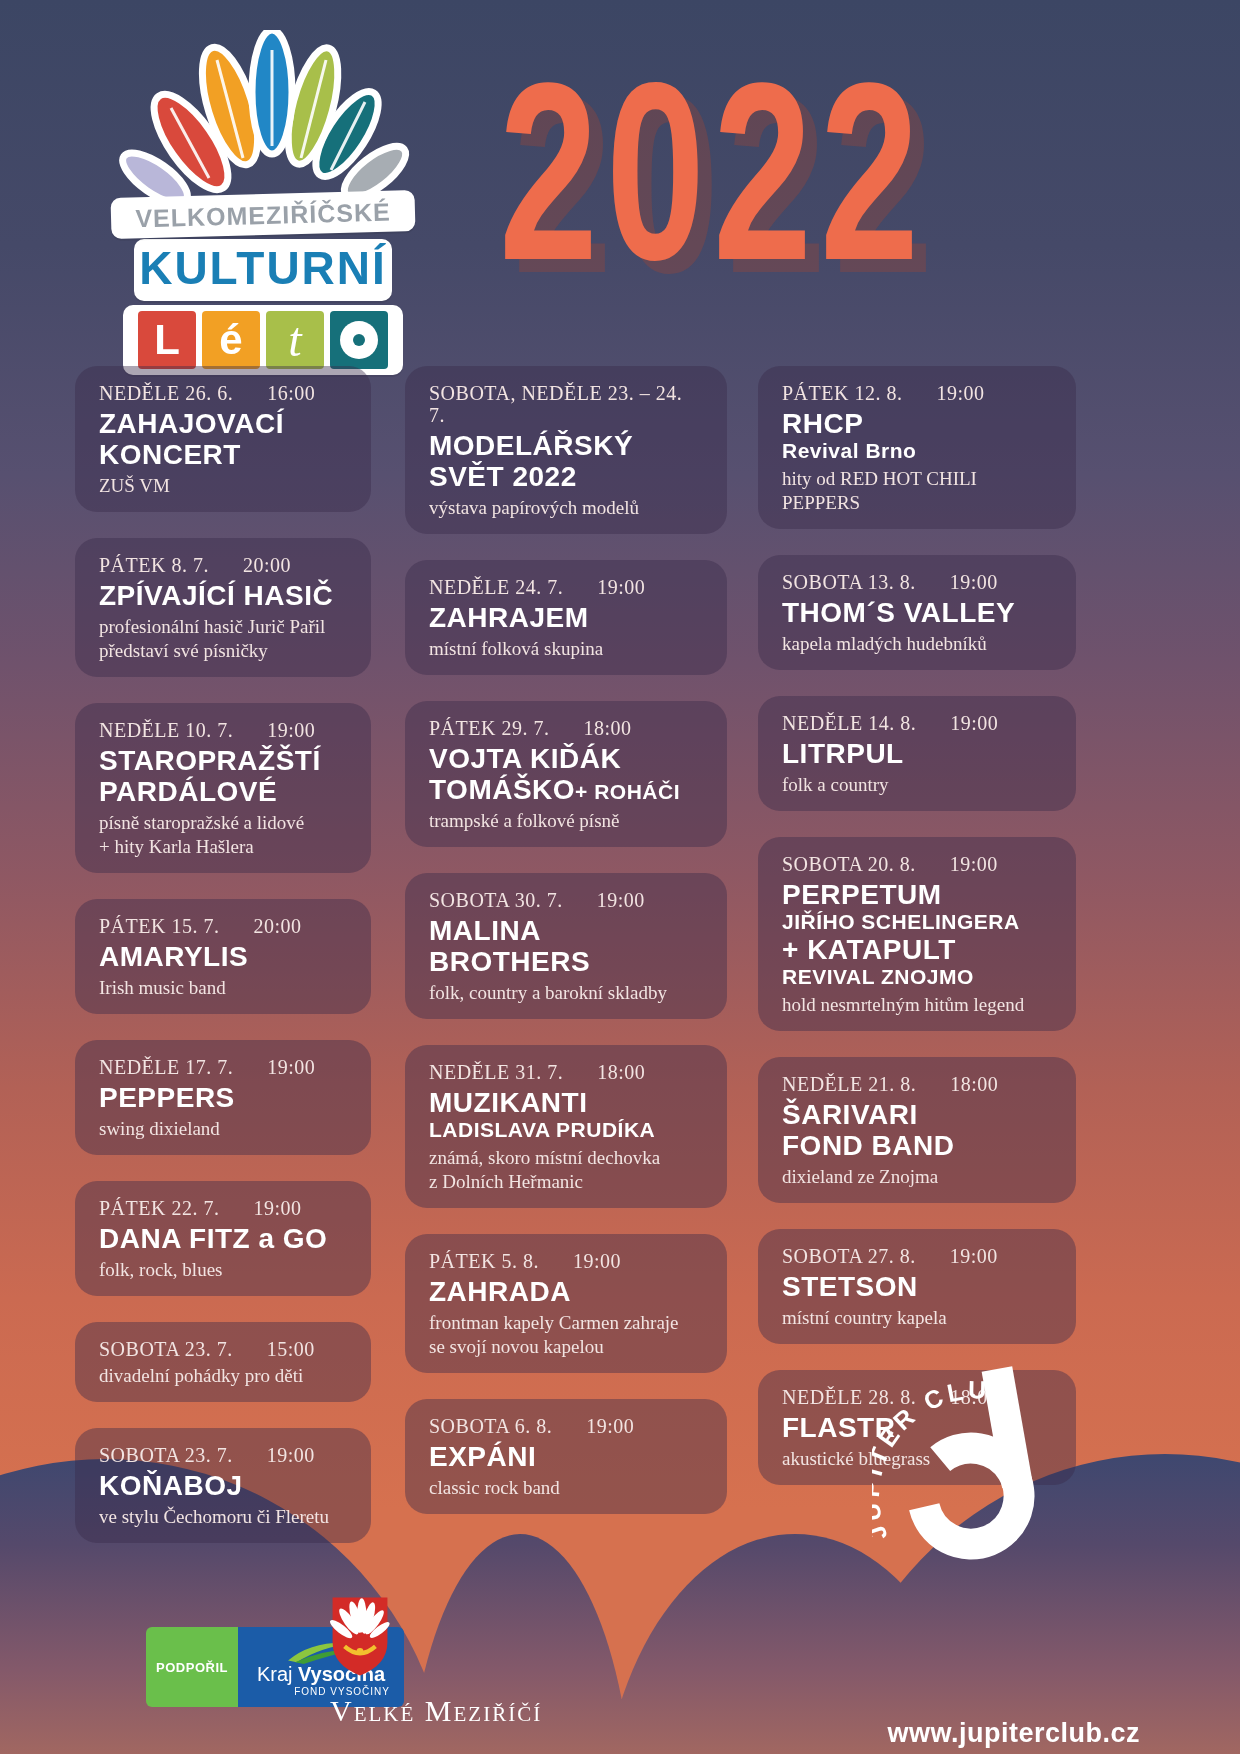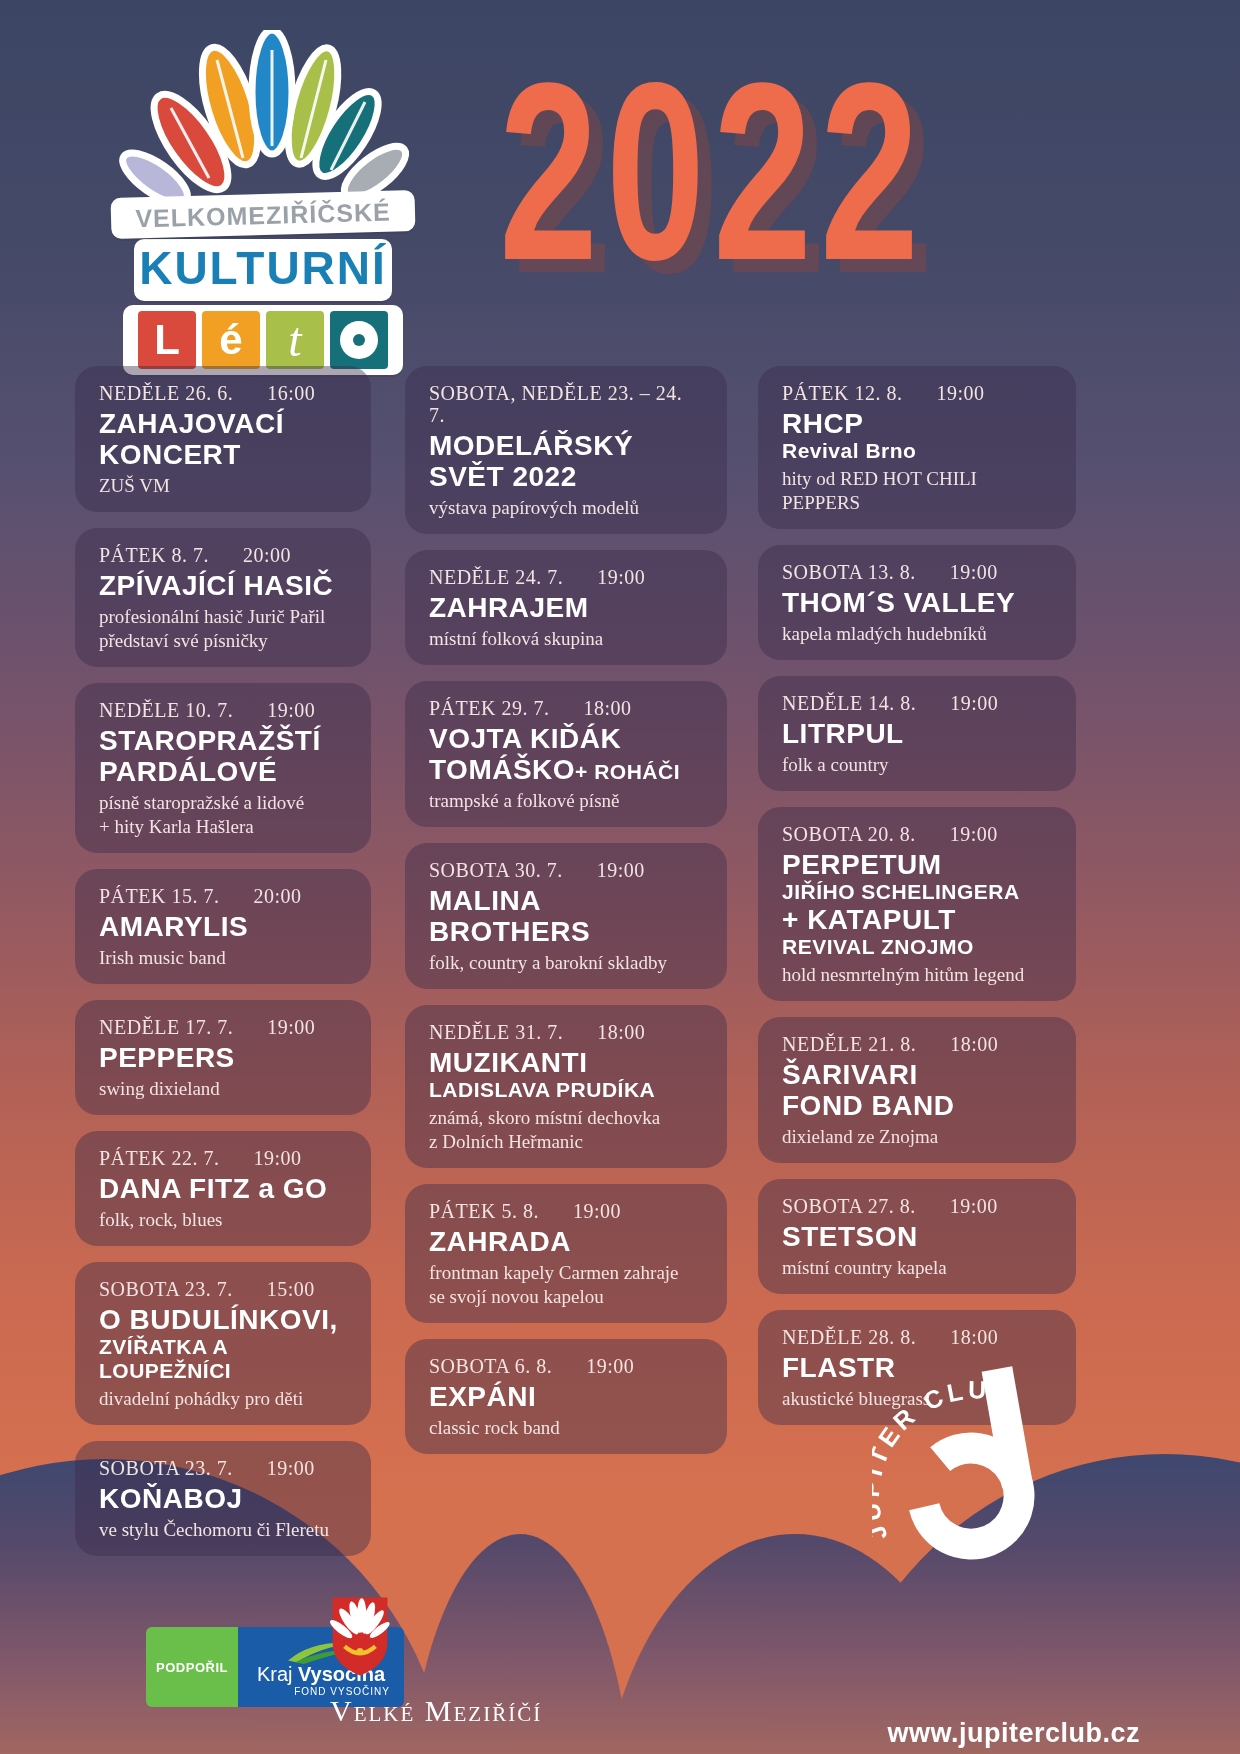--- a/index.html
+++ b/index.html
@@ -26,21 +26,21 @@
   .tile.t{background:#a8bf4a;font-family:"Liberation Serif","DejaVu Serif",serif;font-style:italic;font-weight:400;font-size:48px;}
   .tile.o{background:#16707a;}
   .tile.o .disc{width:38px;height:38px;border-radius:50%;background:#fff;display:flex;align-items:center;justify-content:center;}
   .tile.o .disc i{width:12px;height:12px;border-radius:50%;background:#16707a;}
   
   .year{position:absolute;left:448px;top:26px;width:530px;z-index:2;
     text-align:center;font-weight:800;font-size:178px;letter-spacing:8px;color:#ee6c4c;
     transform:scaleY(1.42);transform-origin:top center;
     text-shadow:14px 9px 0 rgba(172,70,48,0.30);}
   
-  .col{position:absolute;top:366px;display:flex;flex-direction:column;gap:16px;z-index:2;}
+  .col{position:absolute;top:366px;display:flex;flex-direction:column;gap:26px;z-index:2;}
   .col1{left:75px;width:296px;}
   .col2{left:405px;width:322px;}
   .col3{left:758px;width:318px;}
   .card{background:rgba(58,44,74,0.42);border-radius:22px;padding:16px 24px 14px;}
   .ev-head{font-family:"Liberation Serif","DejaVu Serif",serif;color:#f2e4e2;
     font-size:20px;line-height:22px;letter-spacing:0.5px;}
   .ev-time{margin-left:34px;}
   .ev-title{margin-top:4px;color:#ffffff;font-weight:700;letter-spacing:0.5px;}
   .ev-title .line{display:block;}
   .seg{font-size:28px;line-height:31px;}
@@ -199,24 +199,20 @@
         </div>
     <div class="ev-desc">
           <div>folk, rock, blues</div>
         </div>
   </article>
 
   <article class="card">
     <div class="ev-head">
       <span class="ev-date">SOBOTA 23. 7.</span><span class="ev-time">15:00</span>
     </div>
-    <div class="ev-title">
-          <span class="line"><span class="seg lg">O BUDULÍNKOVI,</span></span>
-          <span class="line"><span class="seg md">ZVÍŘATKA A LOUPEŽNÍCI</span></span>
-        </div>
     <div class="ev-desc">
           <div>divadelní pohádky pro děti</div>
         </div>
   </article>
 
   <article class="card">
     <div class="ev-head">
       <span class="ev-date">SOBOTA 23. 7.</span><span class="ev-time">19:00</span>
     </div>
     <div class="ev-title">

